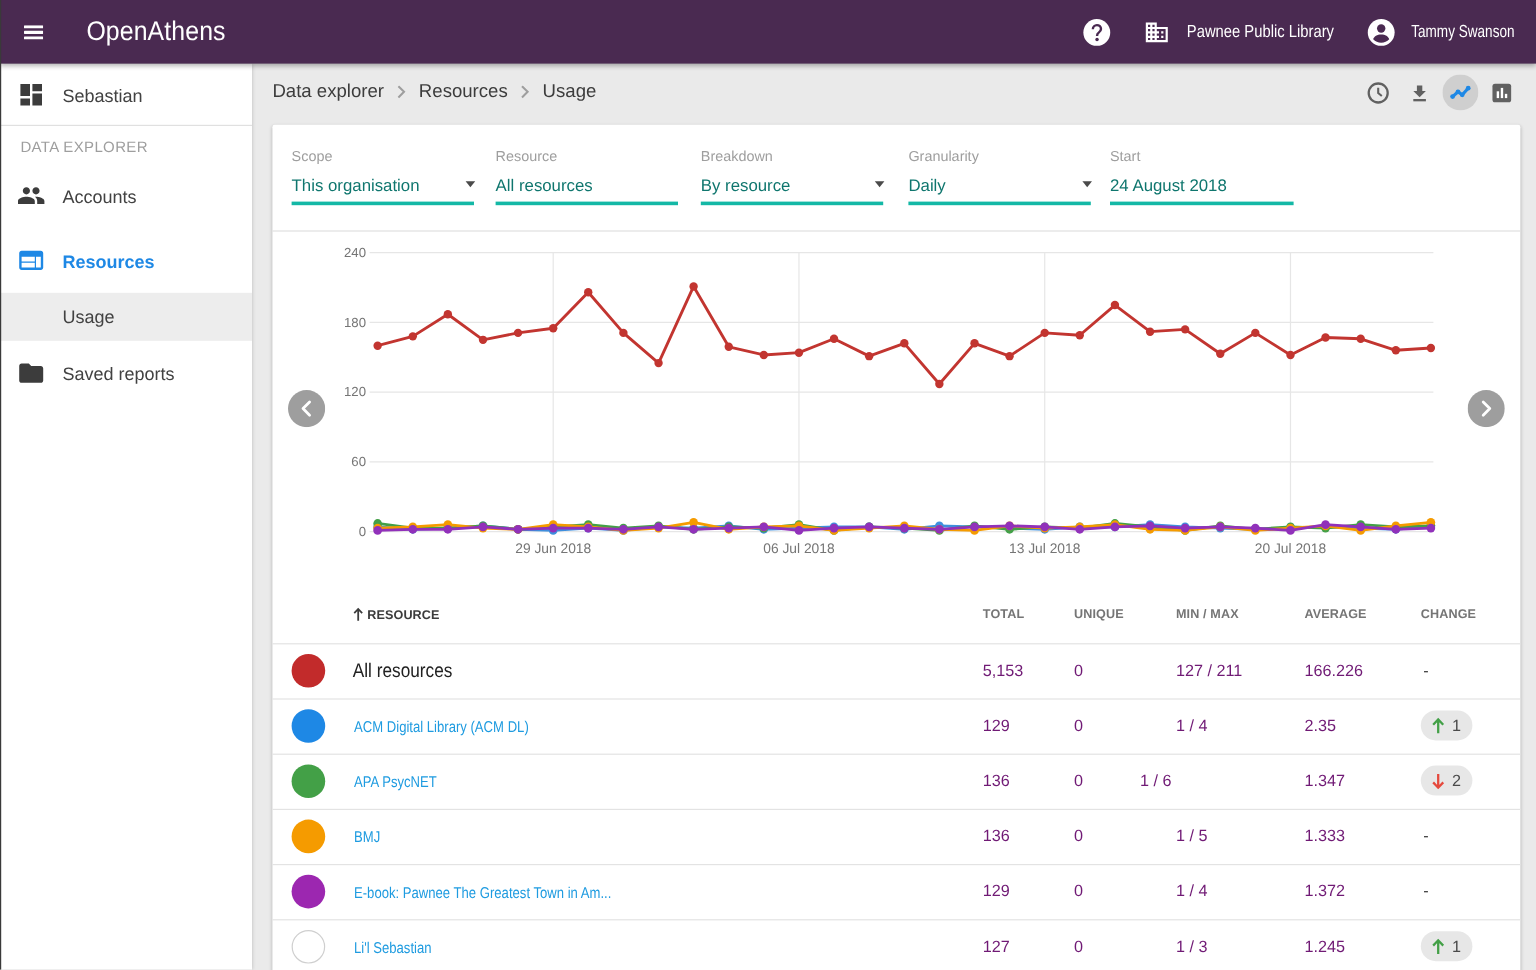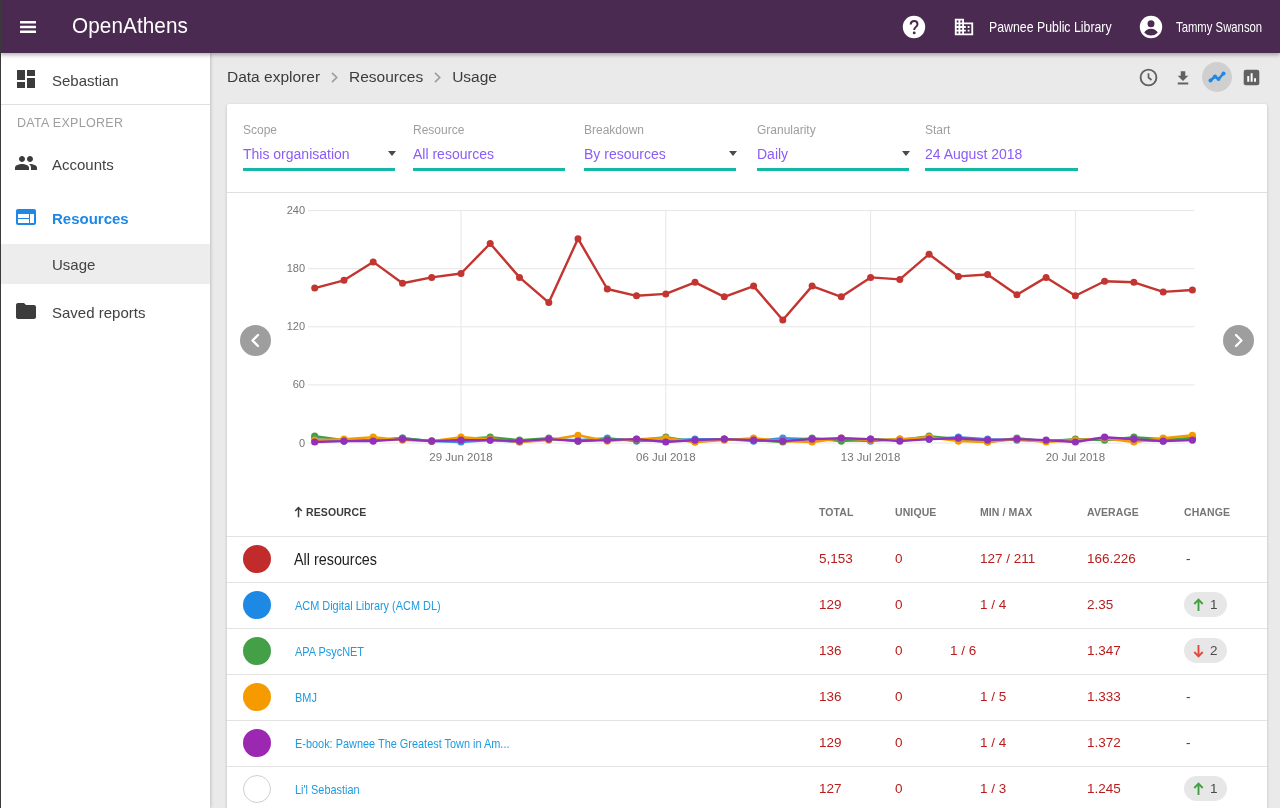--- a/index.html
+++ b/index.html
@@ -15,33 +15,33 @@
   background:#fff; z-index:20; box-shadow:1px 0 3px rgba(0,0,0,.18); }
 .sitem { position:absolute; left:0; width:210px; font-size:15px; color:#424242; }
 .slab { position:absolute; left:17px; font-size:12.5px; color:#9e9e9e; letter-spacing:.3px; }
 .stext { position:absolute; left:52px; top:-8px; }
 #crumb { position:absolute; left:227px; top:68px; font-size:15.5px; color:#3c3c3c; z-index:5; }
 .csep { display:inline-block; width:9px; height:11px; margin:0 10px; position:relative; top:0.5px; }
 #card { position:absolute; left:227px; top:104px; width:1040px; height:720px;
   background:#fff; border-radius:2px; box-shadow:0 1px 3px rgba(0,0,0,.22); }
 .field { position:absolute; top:20px; height:47px; border-bottom:3px solid #14b8a6; }
 .flab { position:absolute; left:0; top:0; font-size:12px; line-height:12px; color:#9e9e9e; }
-.fval { position:absolute; left:0; top:21.5px; font-size:14px; color:#8b5cf6; }
+.fval { position:absolute; left:0; top:21.5px; font-size:14px; color:#0f766e; }
 .fd { position:absolute; top:27px; width:0; height:0; border-left:4.7px solid transparent;
   border-right:4.7px solid transparent; border-top:5.5px solid #4a4a4a; }
 #fdivider { position:absolute; left:0; top:88px; width:1040px; height:1px; background:#e0e0e0; }
 .navarr { position:absolute; z-index:25; }
 .th { position:absolute; left:0; width:1040px; height:40px; font-size:10.5px;
   font-weight:bold; color:#757575; }
 .sep { position:absolute; left:0; width:1040px; height:1px; background:#e3e3e3; }
 .tr { position:absolute; left:0; width:1040px; height:46px; }
 .sw { position:absolute; left:16px; top:9px; width:28px; height:28px; border-radius:50%; }
 .rname { position:absolute; left:67px; top:14px; font-size:16.5px; color:#212121; display:inline-block; transform:scaleX(.87); transform-origin:0 50%; white-space:nowrap; }
 .rlink { position:absolute; left:68px; top:16px; font-size:13px; color:#1e9be0; display:inline-block; transform:scaleX(.84); transform-origin:0 50%; white-space:nowrap; }
-.cell { position:absolute; top:15px; font-size:13.5px; color:#b91c1c; }
+.cell { position:absolute; top:15px; font-size:13.5px; color:#701a75; }
 .chgc { position:absolute; top:15px; font-size:13.5px; color:#3c3c3c; }
 .dash { position:relative; left:2px; }
 .pill { position:absolute; top:-5px; left:0; width:43px; height:25px; background:#e7e7e7;
   border-radius:13px; }
 .pnum { position:absolute; left:26px; top:4.5px; font-size:13.5px; color:#4a4a4a; }
 </style></head>
 <body>
 <div style="position:absolute;left:0;top:0;width:1px;height:808px;background:#3a3a3a;z-index:99"></div>
 <div id="hdr">
  <svg width="16" height="12" viewBox="0 0 16 12" style="position:absolute;left:19.5px;top:21px">
@@ -130,21 +130,21 @@
       <div class="flab">Scope</div>
       <div class="fval">This organisation</div>
       <span class="fd" style="left:145px"></span>
     </div>
     <div class="field" style="left:186px;width:152px">
       <div class="flab">Resource</div>
       <div class="fval">All resources</div>
     </div>
     <div class="field" style="left:357px;width:152px">
       <div class="flab">Breakdown</div>
-      <div class="fval">By resources</div>
+      <div class="fval">By resource</div>
       <span class="fd" style="left:145px"></span>
     </div>
     <div class="field" style="left:530px;width:152px">
       <div class="flab">Granularity</div>
       <div class="fval">Daily</div>
       <span class="fd" style="left:145px"></span>
     </div>
     <div class="field" style="left:698px;width:153px">
       <div class="flab">Start</div>
       <div class="fval">24 August 2018</div>

